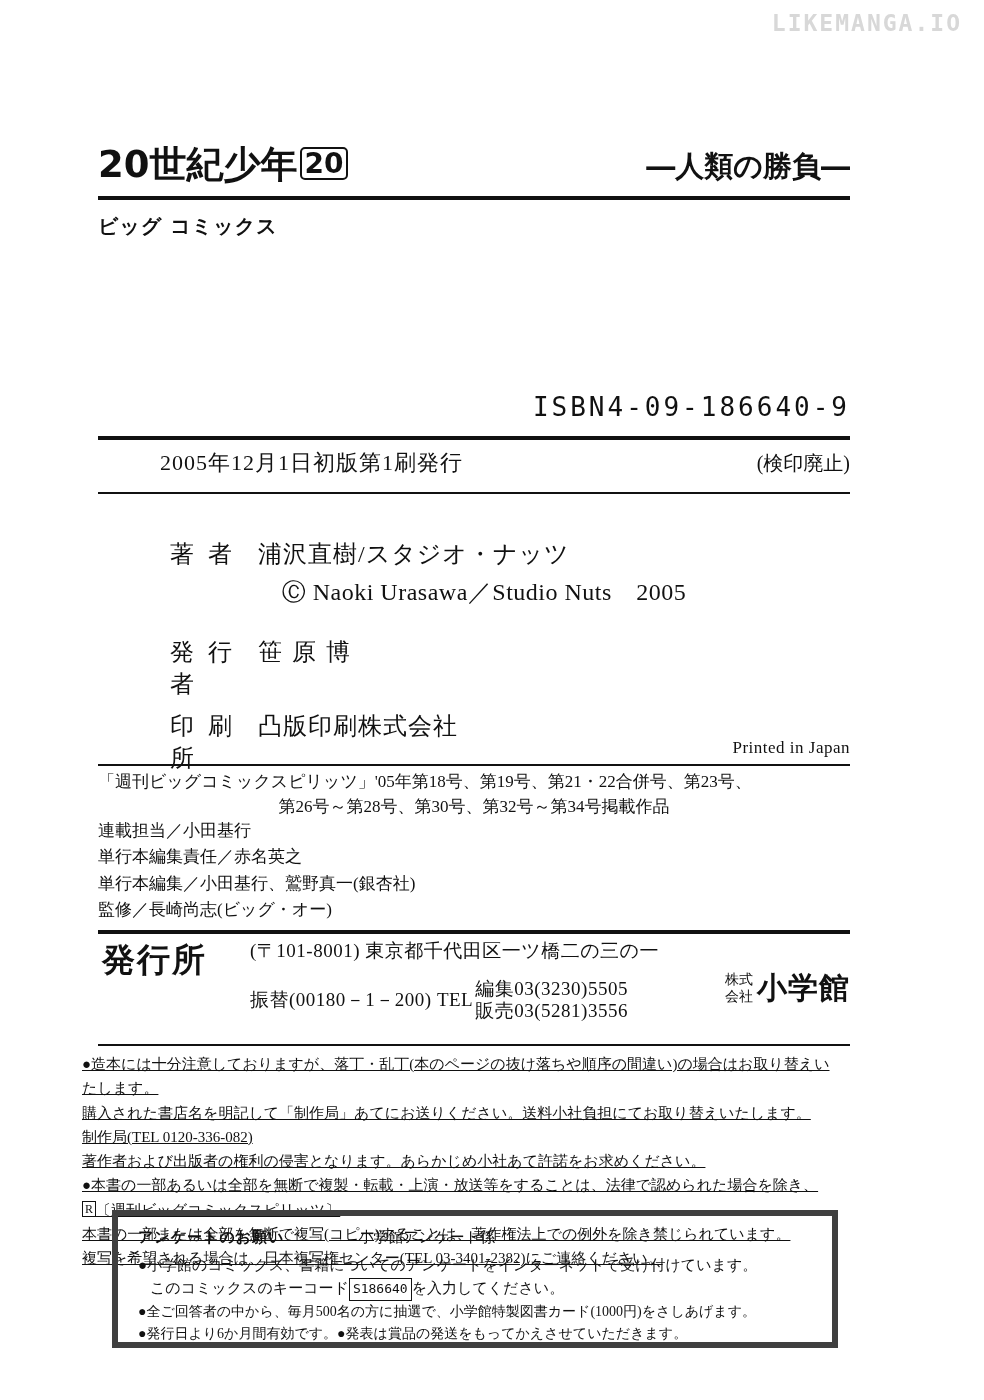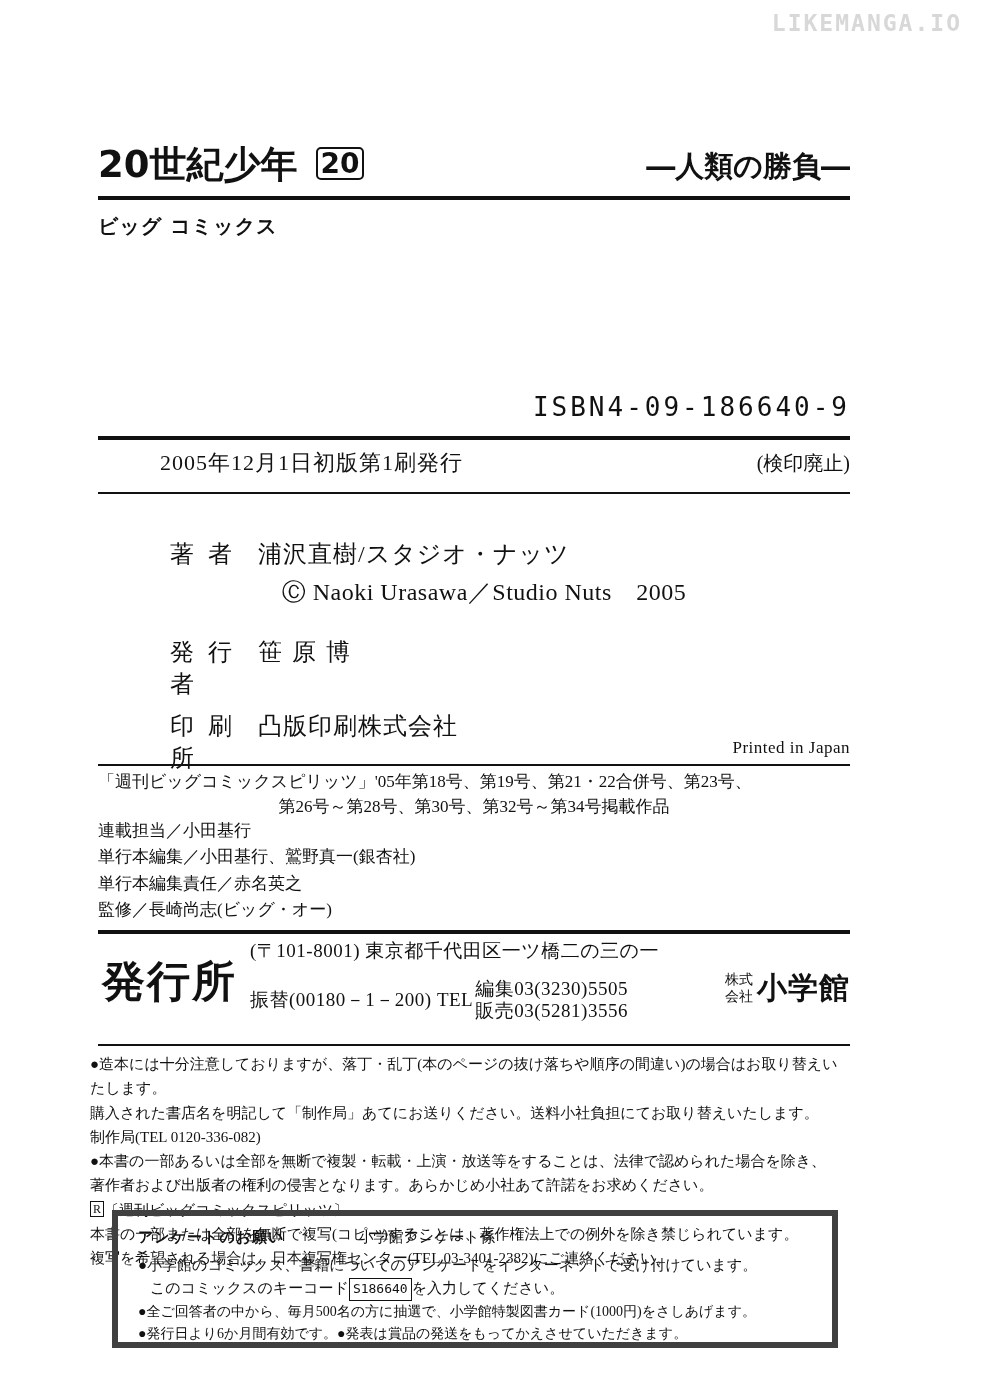--- a/index.html
+++ b/index.html
@@ -53,21 +53,21 @@
     white-space: nowrap;
   }
   .vol-box {
     display: inline-block;
     border: 2px solid #111;
     border-radius: 5px;
     padding: 0 3px;
     font-size: 28px;
     line-height: 1.05;
     vertical-align: 4px;
-    margin-left: 18px;
+    margin-left: 2px;
   }
   .title-sub {
     font-family: "DejaVu Sans", sans-serif;
     font-weight: bold;
     font-size: 29px;
     white-space: nowrap;
     padding-bottom: 3px;
   }
   .rule-thick {
     position: absolute;
@@ -173,24 +173,24 @@
   .pub-block {
     position: absolute;
     left: 98px;
     top: 938px;
     width: 752px;
     height: 92px;
   }
   .pub-label {
     position: absolute;
     left: 4px;
-    top: 15px;
-    font-family: "DejaVu Sans", sans-serif;
-    font-weight: bold;
-    font-size: 43px;
+    top: 0;
+    font-family: "DejaVu Sans", sans-serif;
+    font-weight: bold;
+    font-size: 33px;
     letter-spacing: 2px;
   }
   .pub-addr {
     position: absolute;
     left: 152px;
     top: 0px;
     font-size: 19px;
     letter-spacing: 0.5px;
   }
   .pub-tel {
@@ -223,25 +223,26 @@
   .pub-name-main {
     font-family: "DejaVu Sans", sans-serif;
     font-weight: bold;
     font-size: 30px;
     letter-spacing: 1px;
   }
 
   
   .legal {
     position: absolute;
-    left: 90px;
+    left: 82px;
     top: 1052px;
     width: 752px;
     font-size: 15px;
     line-height: 1.62;
+    text-decoration: underline;
   }
   .boxed-r {
     display: inline-block;
     border: 1px solid #111;
     font-size: 12px;
     line-height: 1;
     padding: 1px 2px;
     vertical-align: 2px;
   }
 
@@ -321,22 +322,22 @@
   <div class="printed-in">Printed in Japan</div>
   <div class="rule-thin" style="top:764px;"></div>
 
   <div class="serial">
     <div class="l1">「週刊ビッグコミックスピリッツ」'05年第18号、第19号、第21・22合併号、第23号、</div>
     <div class="l2">第26号～第28号、第30号、第32号～第34号掲載作品</div>
   </div>
 
   <div class="staff">
     <div>連載担当／小田基行</div>
+    <div>単行本編集責任／赤名英之</div>
     <div>単行本編集／小田基行、鷲野真一(銀杏社)</div>
-    <div>単行本編集責任／赤名英之</div>
     <div>監修／長崎尚志(ビッグ・オー)</div>
   </div>
 
   <div class="rule-thick" style="top:930px;"></div>
 
   <div class="pub-block">
     <div class="pub-label">発行所</div>
     <div class="pub-addr">(〒101-8001) 東京都千代田区一ツ橋二の三の一</div>
     <div class="pub-tel">
       <span>振替(00180－1－200) TEL</span>
@@ -353,22 +354,22 @@
       <span class="pub-name-main">小学館</span>
     </div>
   </div>
 
   <div class="rule-thin" style="top:1044px;"></div>
 
   <div class="legal">
     <div>●造本には十分注意しておりますが、落丁・乱丁(本のページの抜け落ちや順序の間違い)の場合はお取り替えいたします。</div>
     <div>購入された書店名を明記して「制作局」あてにお送りください。送料小社負担にてお取り替えいたします。</div>
     <div>制作局(TEL 0120-336-082)</div>
+    <div>著作者および出版者の権利の侵害となります。あらかじめ小社あて許諾をお求めください。</div>
     <div>●本書の一部あるいは全部を無断で複製・転載・上演・放送等をすることは、法律で認められた場合を除き、</div>
-    <div>著作者および出版者の権利の侵害となります。あらかじめ小社あて許諾をお求めください。</div>
     <div>
       <span class="boxed-r">R</span><span>〔週刊ビッグコミックスピリッツ〕</span>
     </div>
     <div>本書の一部または全部を無断で複写(コピー)することは、著作権法上での例外を除き禁じられています。</div>
     <div>複写を希望される場合は、日本複写権センター(TEL 03-3401-2382)にご連絡ください。</div>
   </div>
 
   <div class="survey">
     <div class="survey-head">
       <span class="h1">アンケートのお願い</span>

